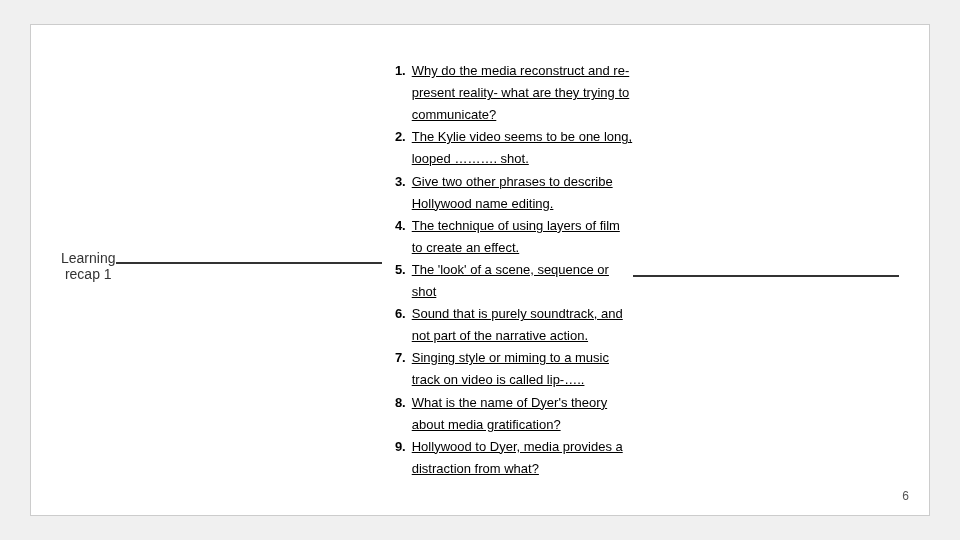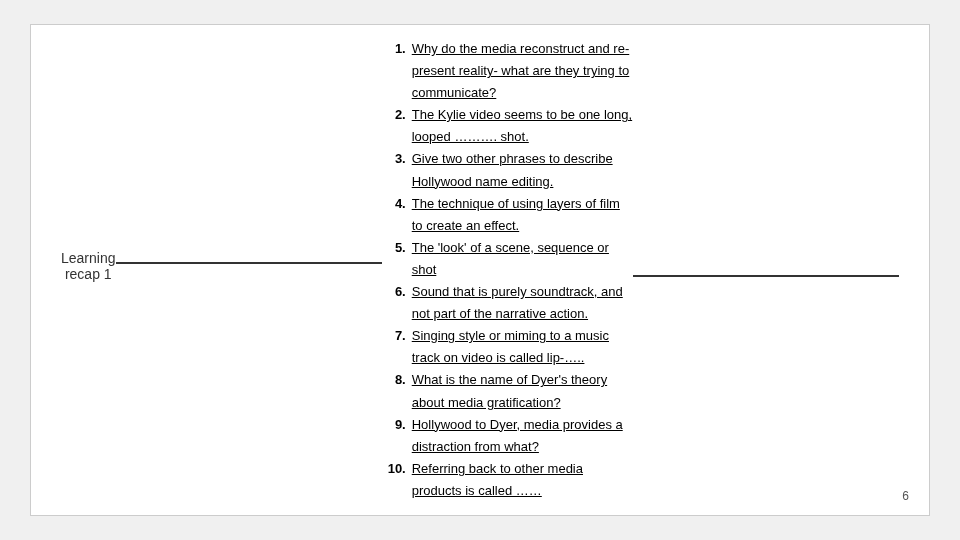--- a/index.html
+++ b/index.html
@@ -120,22 +120,18 @@
         <span class="list-text">Singing style or miming to a music track on video is called lip-…..</span>
       </li>
       <li>
         <span class="list-num">8.</span>
         <span class="list-text">What is the name of Dyer's theory about media gratification?</span>
       </li>
       <li>
         <span class="list-num">9.</span>
         <span class="list-text">Hollywood to Dyer, media provides a distraction from what?</span>
       </li>
-      <li>
-        <span class="list-num">10.</span>
-        <span class="list-text">Referring back to other media products is called ……</span>
-      </li>
     </ol>
 
   <hr class="divider-bottom">
 
   <div class="page-number">6</div>
 </div>
 
 </body></html>

